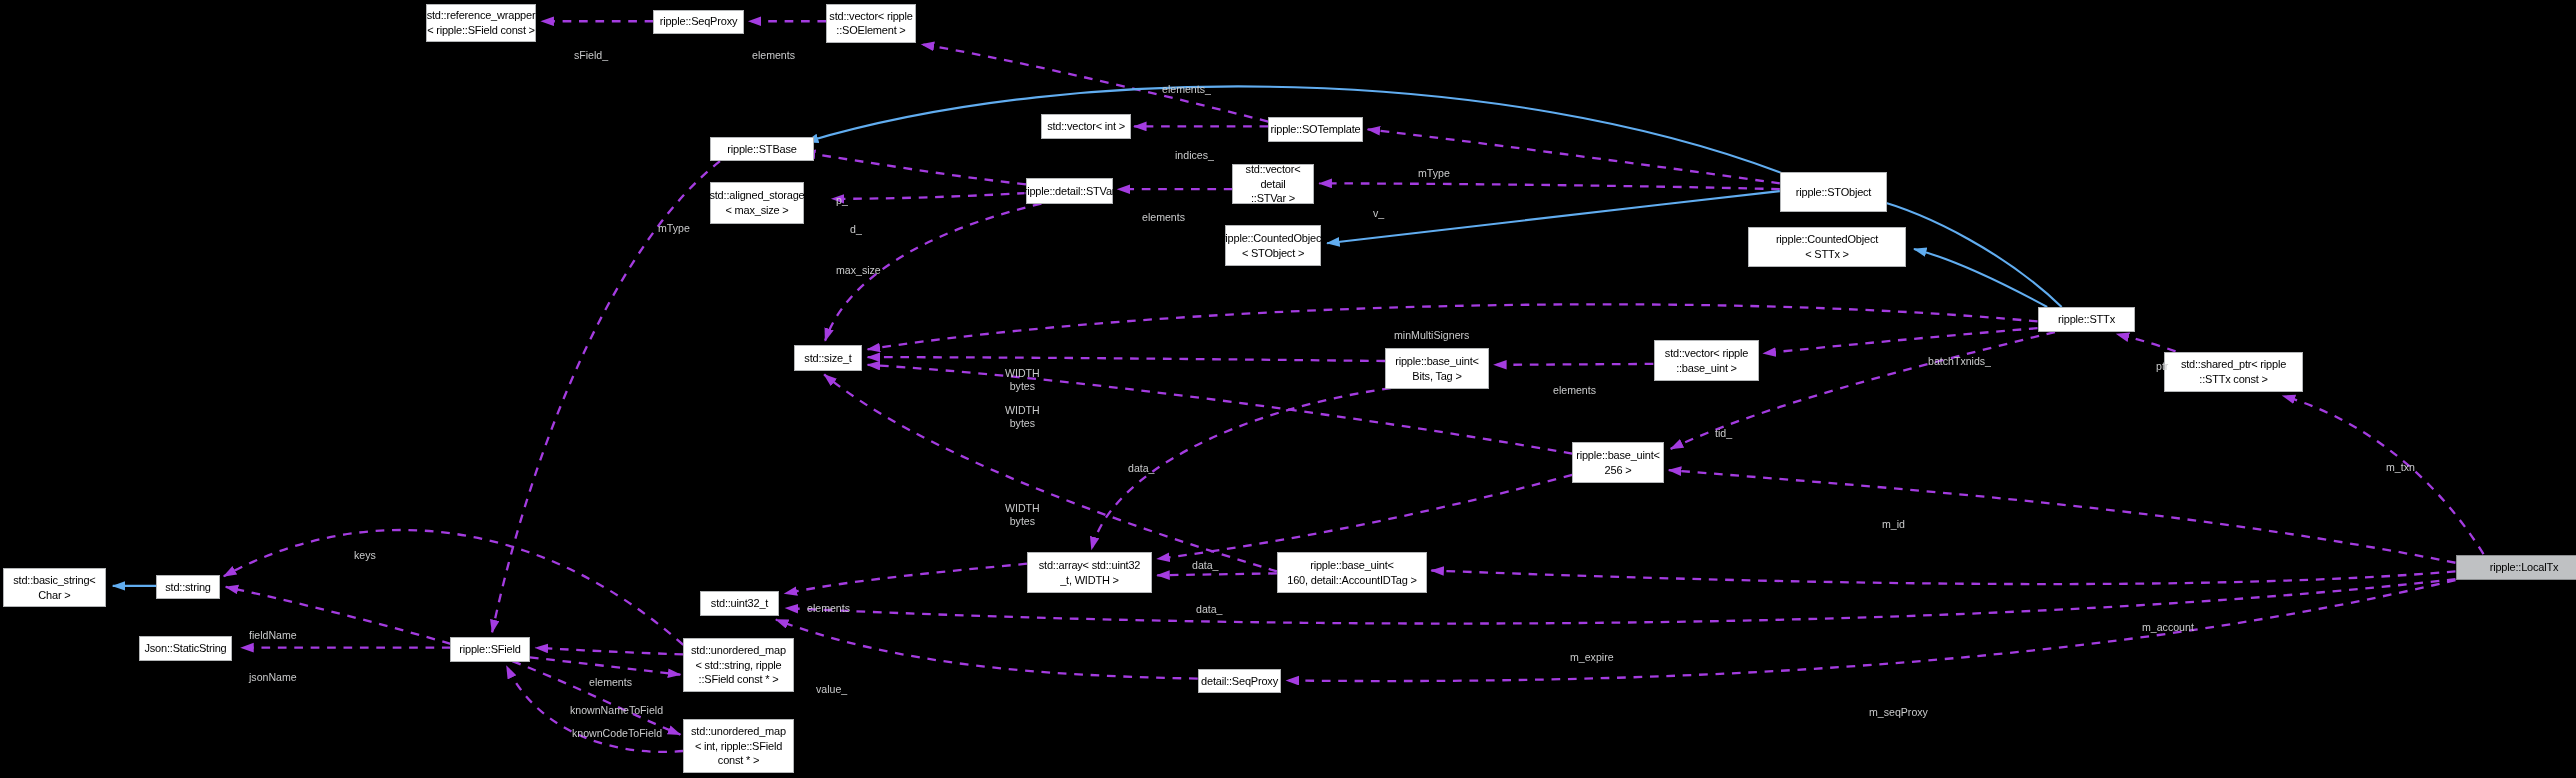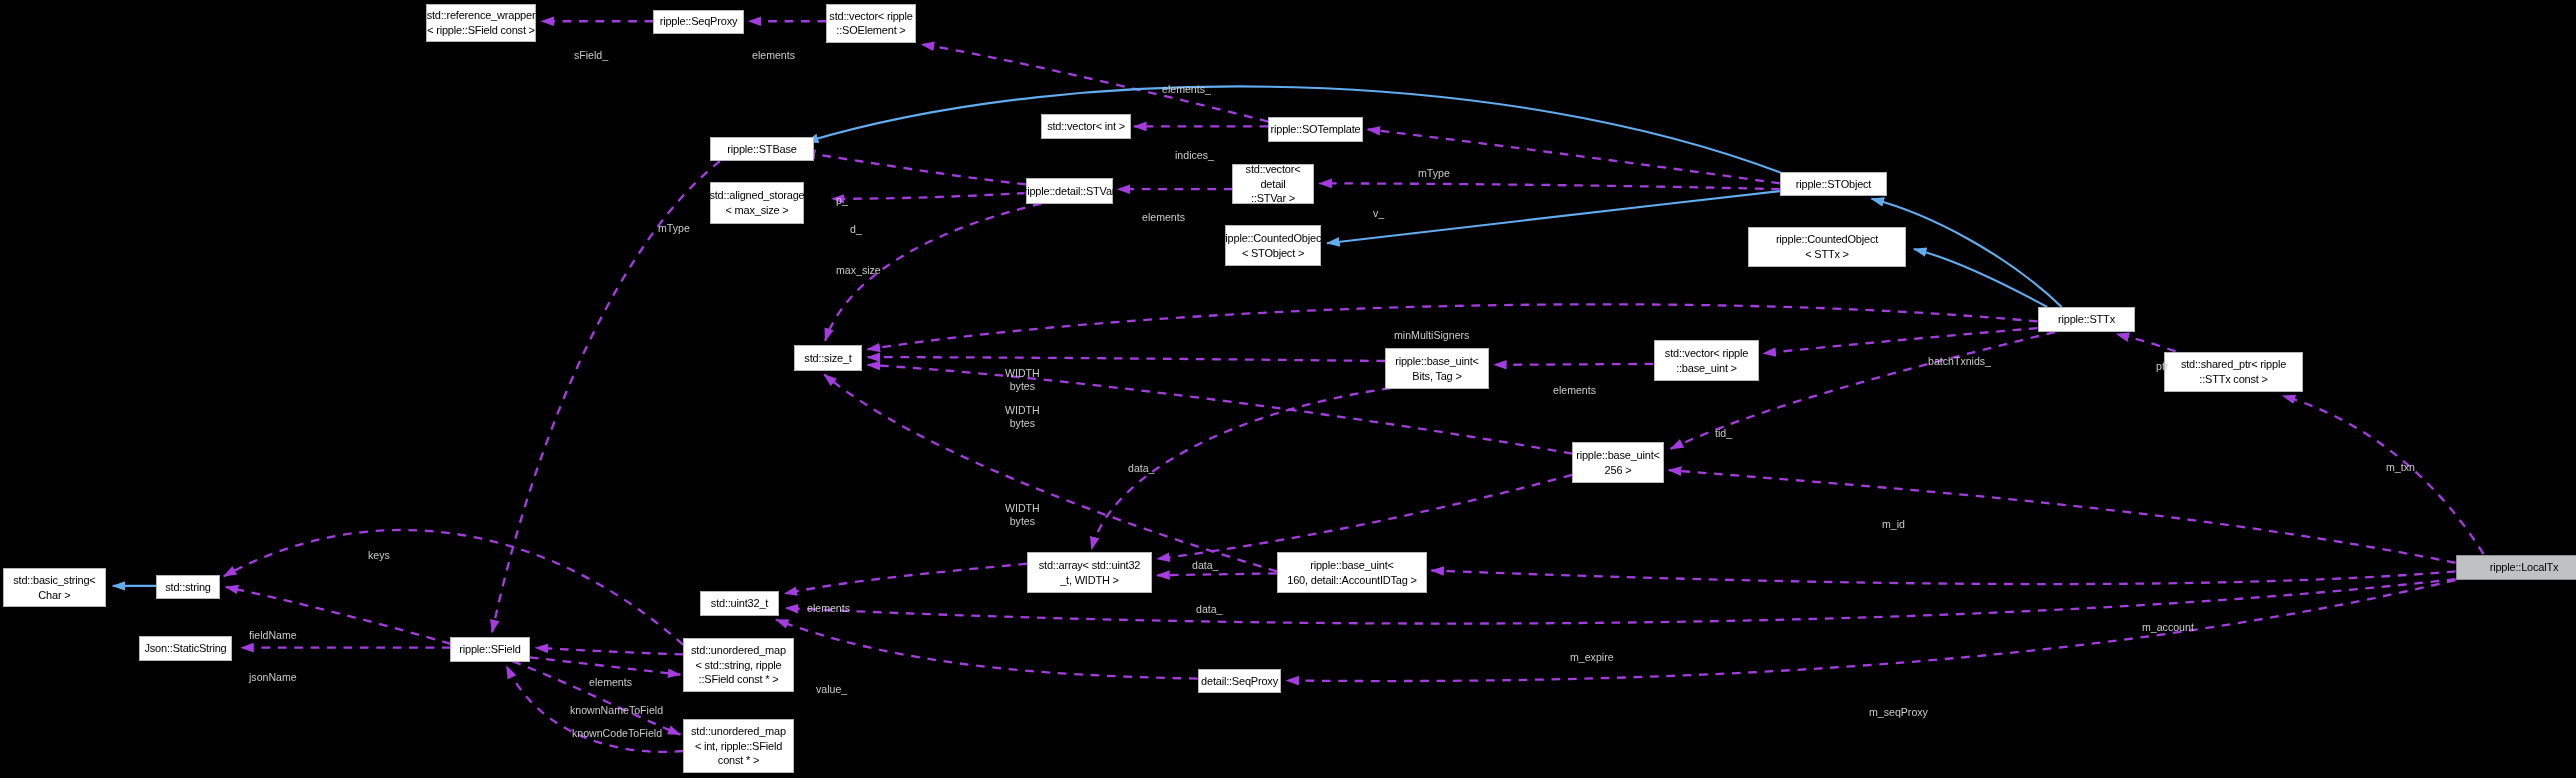--- a/index.html
+++ b/index.html
@@ -83,21 +83,21 @@
   <div class="node" style="left:1041px;top:114px;width:90px;height:25px">std::vector&lt; int &gt;</div>
   <div class="node" style="left:1268px;top:117px;width:95px;height:25px">ripple::SOTemplate</div>
   <div class="node" style="left:710px;top:137px;width:104px;height:24px">ripple::STBase</div>
   <div class="node" style="left:710px;top:182px;width:94px;height:42px">std::aligned_storage
 &lt; max_size &gt;</div>
   <div class="node" style="left:1026px;top:178px;width:87px;height:26px">ripple::detail::STVar</div>
   <div class="node" style="left:1232px;top:164px;width:82px;height:40px">std::vector&lt; detail
 ::STVar &gt;</div>
   <div class="node" style="left:1225px;top:225px;width:96px;height:41px">ripple::CountedObject
 &lt; STObject &gt;</div>
-  <div class="node" style="left:1780px;top:172px;width:107px;height:24px">ripple::STObject</div>
+  <div class="node" style="left:1780px;top:172px;width:107px;height:40px">ripple::STObject</div>
   <div class="node" style="left:1748px;top:227px;width:158px;height:40px">ripple::CountedObject
 &lt; STTx &gt;</div>
   <div class="node" style="left:2038px;top:307px;width:97px;height:25px">ripple::STTx</div>
   <div class="node" style="left:2164px;top:352px;width:139px;height:40px">std::shared_ptr&lt; ripple
 ::STTx const &gt;</div>
   <div class="node" style="left:794px;top:345px;width:68px;height:26px">std::size_t</div>
   <div class="node" style="left:1385px;top:348px;width:104px;height:41px">ripple::base_uint&lt;
 Bits, Tag &gt;</div>
   <div class="node" style="left:1654px;top:340px;width:105px;height:41px">std::vector&lt; ripple
 ::base_uint &gt;</div>
@@ -143,21 +143,21 @@
   <span class="elabel" style="left:1005px;top:365px">WIDTH
 bytes</span>
   <span class="elabel" style="left:1005px;top:463px">WIDTH
 bytes</span>
   <span class="elabel" style="left:1128px;top:423px">data_</span>
   <span class="elabel" style="left:1882px;top:479px">m_id</span>
   <span class="elabel" style="left:2386px;top:422px">m_txn</span>
   <span class="elabel" style="left:1192px;top:520px">data_</span>
   <span class="elabel" style="left:1196px;top:564px">data_</span>
   <span class="elabel" style="left:807px;top:563px">elements</span>
-  <span class="elabel" style="left:368px;top:510px">keys</span>
+  <span class="elabel" style="left:354px;top:510px">keys</span>
   <span class="elabel" style="left:249px;top:590px">fieldName</span>
   <span class="elabel" style="left:249px;top:632px">jsonName</span>
   <span class="elabel" style="left:589px;top:637px">elements</span>
   <span class="elabel" style="left:570px;top:665px">knownNameToField</span>
   <span class="elabel" style="left:572px;top:688px">knownCodeToField</span>
   <span class="elabel" style="left:589px;top:737px">elements</span>
   <span class="elabel" style="left:816px;top:644px">value_</span>
   <span class="elabel" style="left:1570px;top:612px">m_expire</span>
   <span class="elabel" style="left:2142px;top:582px">m_account</span>
   <span class="elabel" style="left:1869px;top:667px">m_seqProxy</span>

